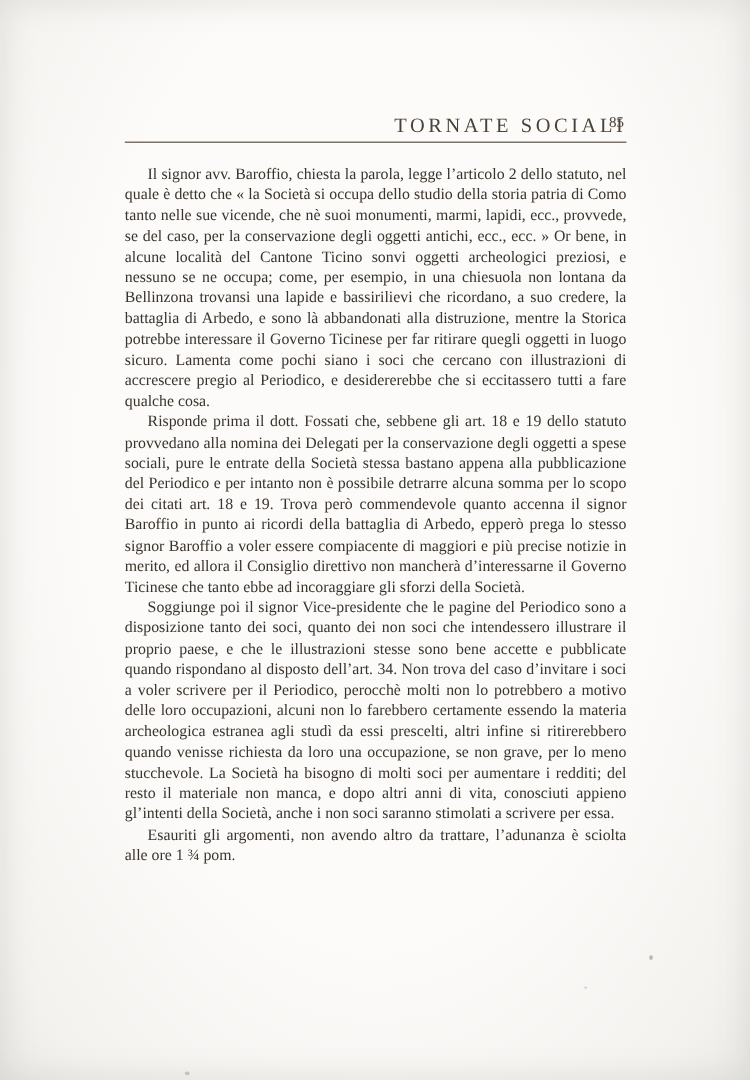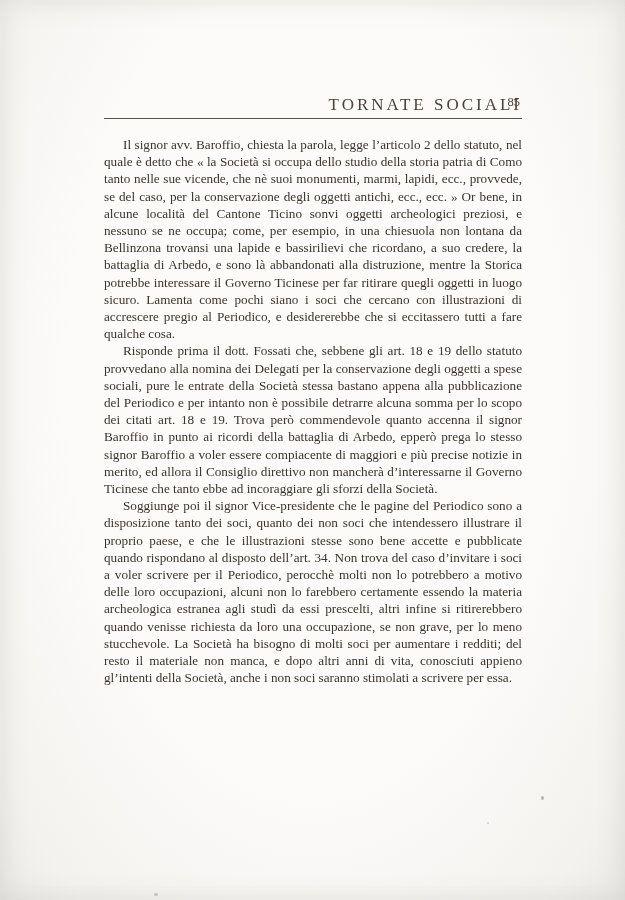--- a/index.html
+++ b/index.html
@@ -78,18 +78,19 @@
   <div class="text-block">
     <div class="running-head">
       <span class="running-title">TORNATE SOCIALI</span>
       <span class="page-number">85</span>
     </div>
     <hr class="head-rule">
     <div class="page-body" id="page-body">
         <p><span>Il signor avv. Baroffio, chiesta la parola, legge l’articolo 2 dello statuto, nel quale è detto che « la Società si occupa dello studio della storia patria di Como tanto nelle sue vicende, che nè suoi monumenti, marmi, lapidi, ecc., provvede, se del caso, per la conservazione degli oggetti antichi, ecc., ecc. » Or bene, in alcune località del Cantone Ticino sonvi oggetti archeologici preziosi, e nessuno se ne occupa; come, per esempio, in una chiesuola non lontana da Bellinzona trovansi una lapide e bassirilievi che ricordano, a suo credere, la battaglia di Arbedo, e sono là abbandonati alla distruzione, mentre la Storica potrebbe interessare il Governo Ticinese per far ritirare quegli oggetti in luogo sicuro. Lamenta come pochi siano i soci che cercano con illustrazioni di accrescere pregio al </span><span class="it">Periodico</span><span>, e desidererebbe che si eccitassero tutti a fare qualche cosa.</span></p>
         <p><span>Risponde prima il dott. Fossati che, sebbene gli art. 18 e 19 dello statuto provvedano alla nomina dei Delegati per la conservazione degli oggetti a spese sociali, pure le entrate della Società stessa bastano appena alla pubblicazione del </span><span class="it">Periodico</span><span> e per intanto non è possibile detrarre alcuna somma per lo scopo dei citati art. 18 e 19. Trova però commendevole quanto accenna il signor Baroffio in punto ai ricordi della battaglia di Arbedo, epperò prega lo stesso signor Baroffio a voler essere compiacente di maggiori e più precise notizie in merito, ed allora il Consiglio direttivo non mancherà d’interessarne il Governo Ticinese che tanto ebbe ad incoraggiare gli sforzi della Società.</span></p>
         <p><span>Soggiunge poi il signor Vice-presidente che le pagine del </span><span class="it">Periodico</span><span> sono a disposizione tanto dei soci, quanto dei non soci che intendessero illustrare il proprio paese, e che le illustrazioni stesse sono bene accette e pubblicate quando rispondano al disposto dell’art. 34. Non trova del caso d’invitare i soci a voler scrivere per il </span><span class="it">Periodico</span><span>, perocchè molti non lo potrebbero a motivo delle loro occupazioni, alcuni non lo farebbero certamente essendo la materia archeologica estranea agli studì da essi prescelti, altri infine si ritirerebbero quando venisse richiesta da loro una occupazione, se non grave, per lo meno stucchevole. La Società ha bisogno  di  molti soci per aumentare i redditi; del resto il materiale non manca, e dopo altri anni di vita, conosciuti appieno gl’intenti della Società, anche i non soci saranno stimolati a scrivere per essa.</span></p>
+        <p><span>Esauriti gli argomenti, non avendo altro da trattare, l’adunanza è sciolta alle ore 1 ¾ pom.</span></p>
       </div>
   </div>
   <div class="speck speck-1"></div>
   <div class="speck speck-2"></div>
   <div class="speck speck-3"></div>
 </div>
 
 </body></html>

